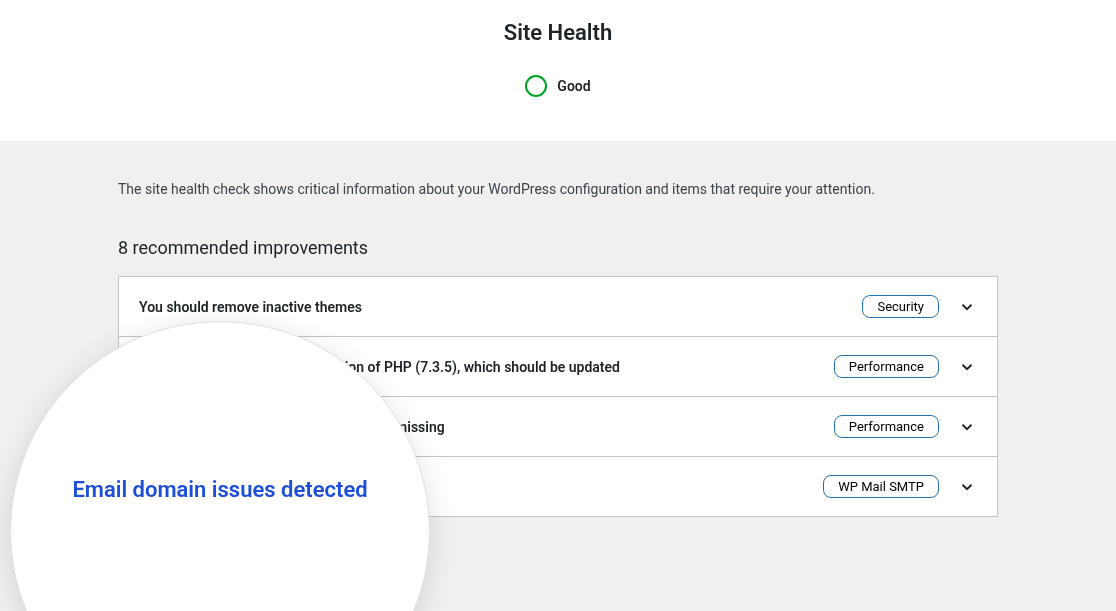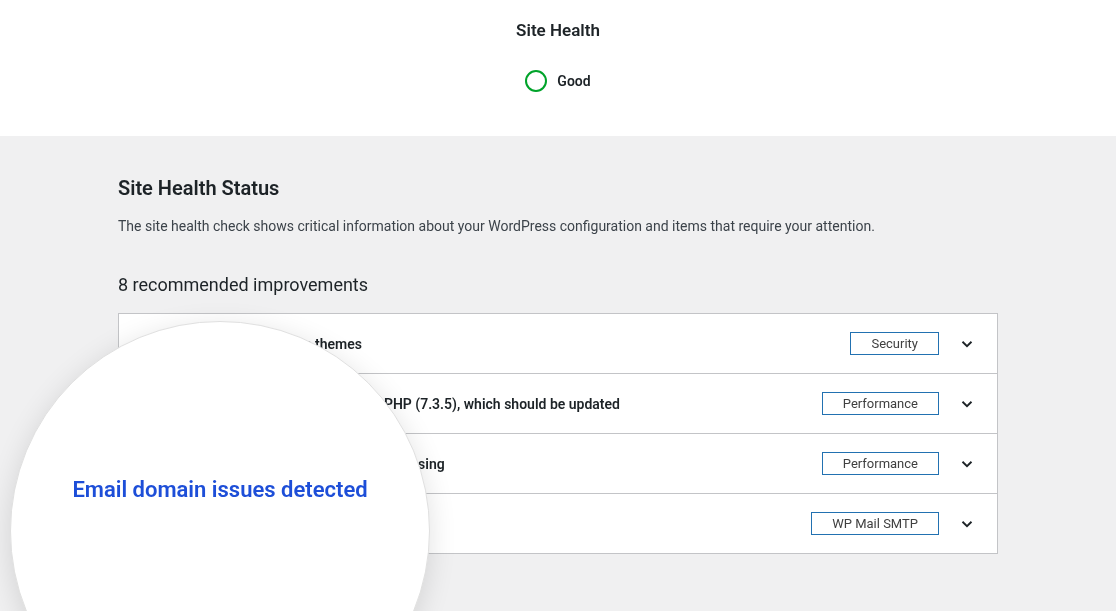--- a/index.html
+++ b/index.html
@@ -15,21 +15,21 @@
       height: 611px;
       overflow: hidden;
       position: relative;
     }
     .header {
       background: #fff;
       text-align: center;
       padding-top: 20px;
     }
     .page-title {
-      font-size: 17px;
+      font-size: 22px;
       font-weight: 600;
       color: #1d2327;
       margin-bottom: 30px;
     }
     .progress-wrapper {
       display: flex;
       align-items: center;
       justify-content: center;
       gap: 10px;
       margin-bottom: 44px;
@@ -120,24 +120,24 @@
       flex: 1;
     }
     .accordion-right {
       display: flex;
       align-items: center;
       gap: 18px;
     }
     .badge {
       font-size: 13px;
       font-weight: 400;
-      color: #404040;
+      color: #000000;
       border: 1px solid #2271b1;
-      padding: 3px 20px;
-      border-radius: 0;
+      padding: 3px 14px;
+      border-radius: 8px;
       white-space: nowrap;
     }
     .chevron {
       width: 20px;
       height: 20px;
       display: flex;
       align-items: center;
       justify-content: center;
     }
     .chevron svg {
@@ -175,21 +175,20 @@
 <div class="header">
   <h1 class="page-title">Site Health</h1>
   <div class="progress-wrapper">
     <span class="progress-circle"></span>
     <span class="progress-label">Good</span>
   </div>
 </div>
 
 <div class="content-area">
   <div class="content-inner">
-    <h2 class="section-title">Site Health Status</h2>
     <p class="section-desc">The site health check shows critical information about your WordPress configuration and items that require your attention.</p>
     <h3 class="improvements-heading">8 recommended improvements</h3>
 
     <div class="accordion">
       <div class="accordion-item">
         <span class="accordion-title">You should remove inactive themes</span>
         <div class="accordion-right">
           <span class="badge">Security</span>
           <span class="chevron">
             <svg viewBox="0 0 24 24">

